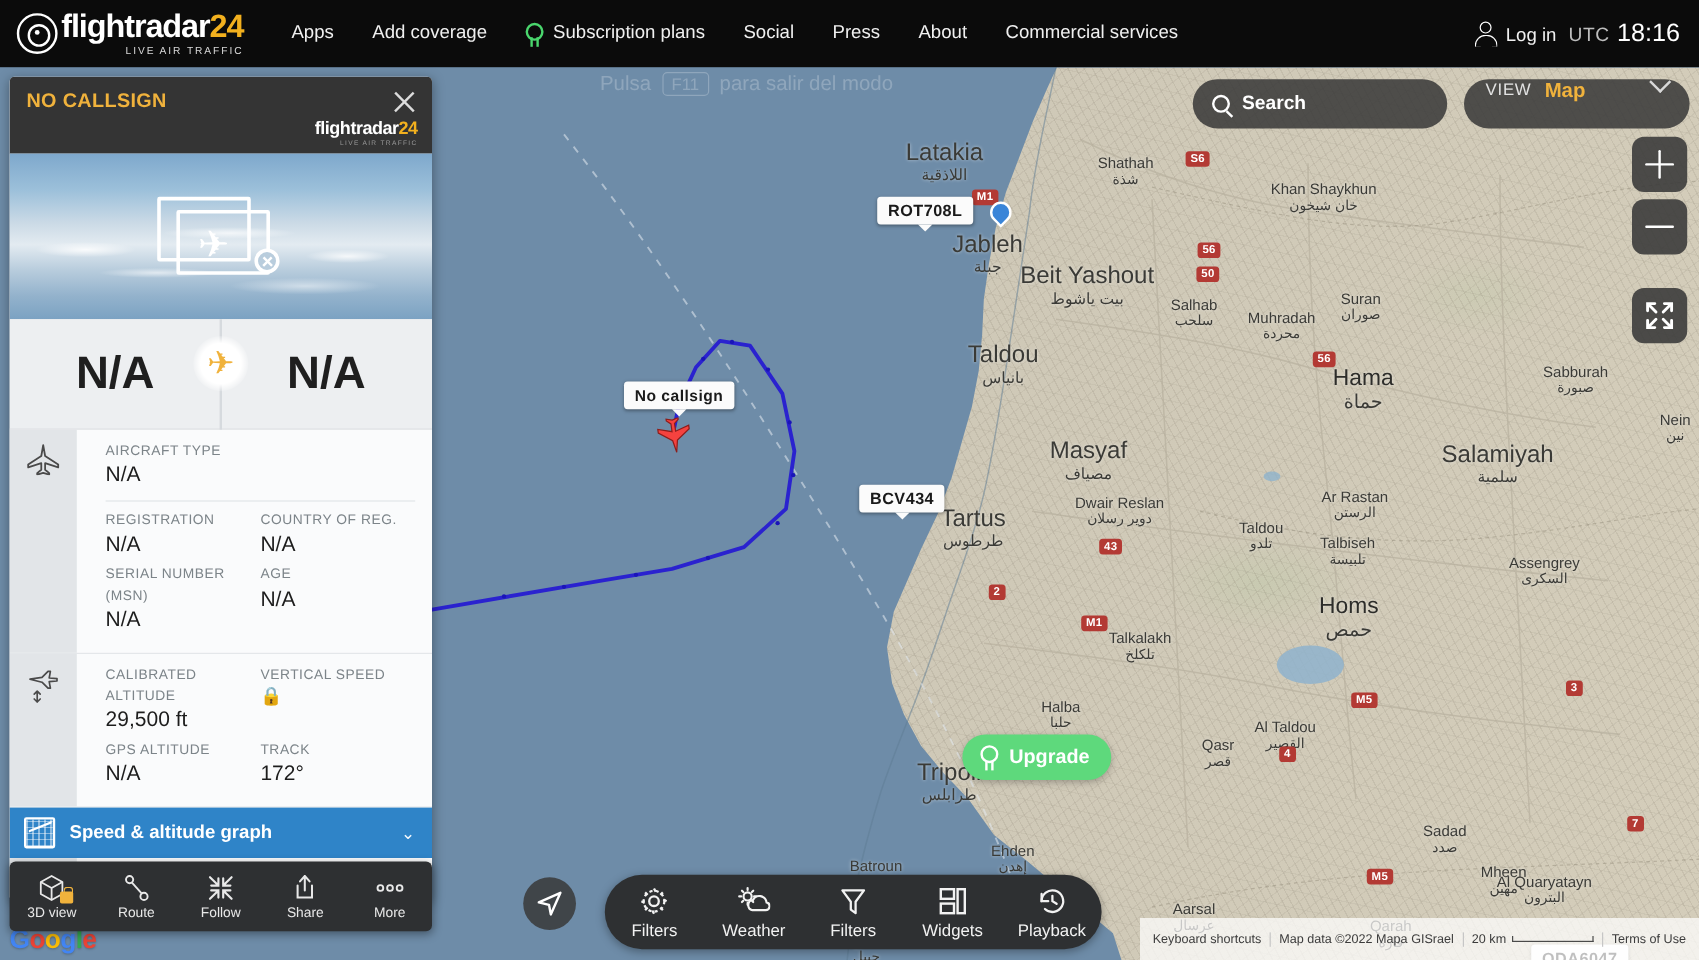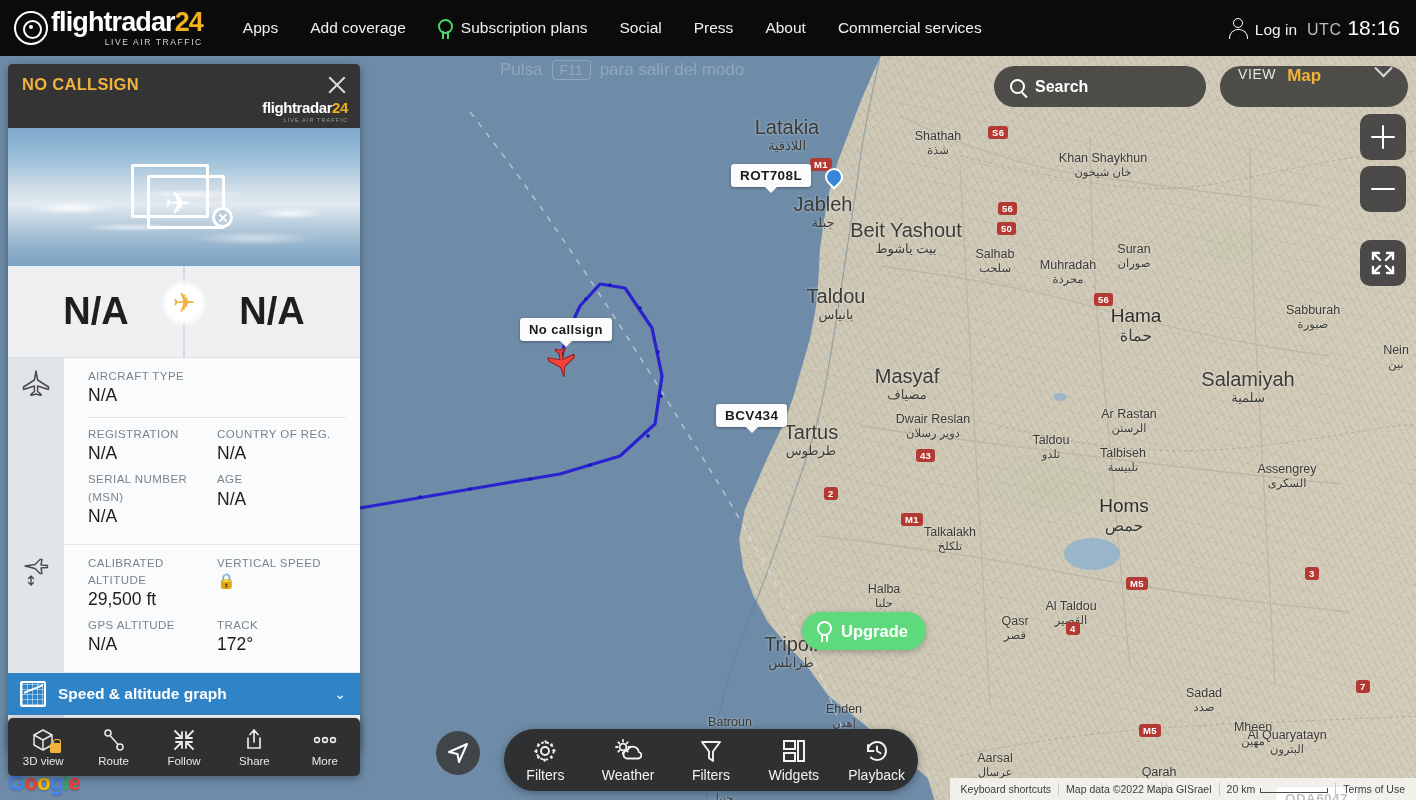--- a/index.html
+++ b/index.html
@@ -410,21 +410,21 @@
     display: flex; align-items: center; box-shadow: 0 2px 8px rgba(0,0,0,0.35);
   }
   .bbitem {
     flex: 1; display: flex; flex-direction: column; align-items: center; gap: 2px;
     color: #f2f2f2; cursor: pointer;
   }
   .bbitem .bb-ic { height: 28px; display: flex; align-items: center; justify-content: center; }
   .bbitem .bb-lab { font-size: 14px; }
 
   .attrib {
-    position: absolute; right: 0; bottom: 0; height: 22px; z-index: 32;
+    position: absolute; right: 0; bottom: 0; height: 35px; z-index: 32;
     display: flex; align-items: center; gap: 0;
     background: rgba(255,255,255,0.72);
     font-size: 10.5px; color: #3c3c3c; padding: 0 4px;
   }
   .attrib .ai { padding: 0 7px; border-left: 1px solid #c6c6c6; white-space: nowrap; }
   .attrib .ai:first-child { border-left: none; }
   .scalebar {
     display: inline-block; width: 68px; height: 5px; margin-left: 5px;
     border: 1px solid #4a4a4a; border-top: none; vertical-align: middle;
   }

